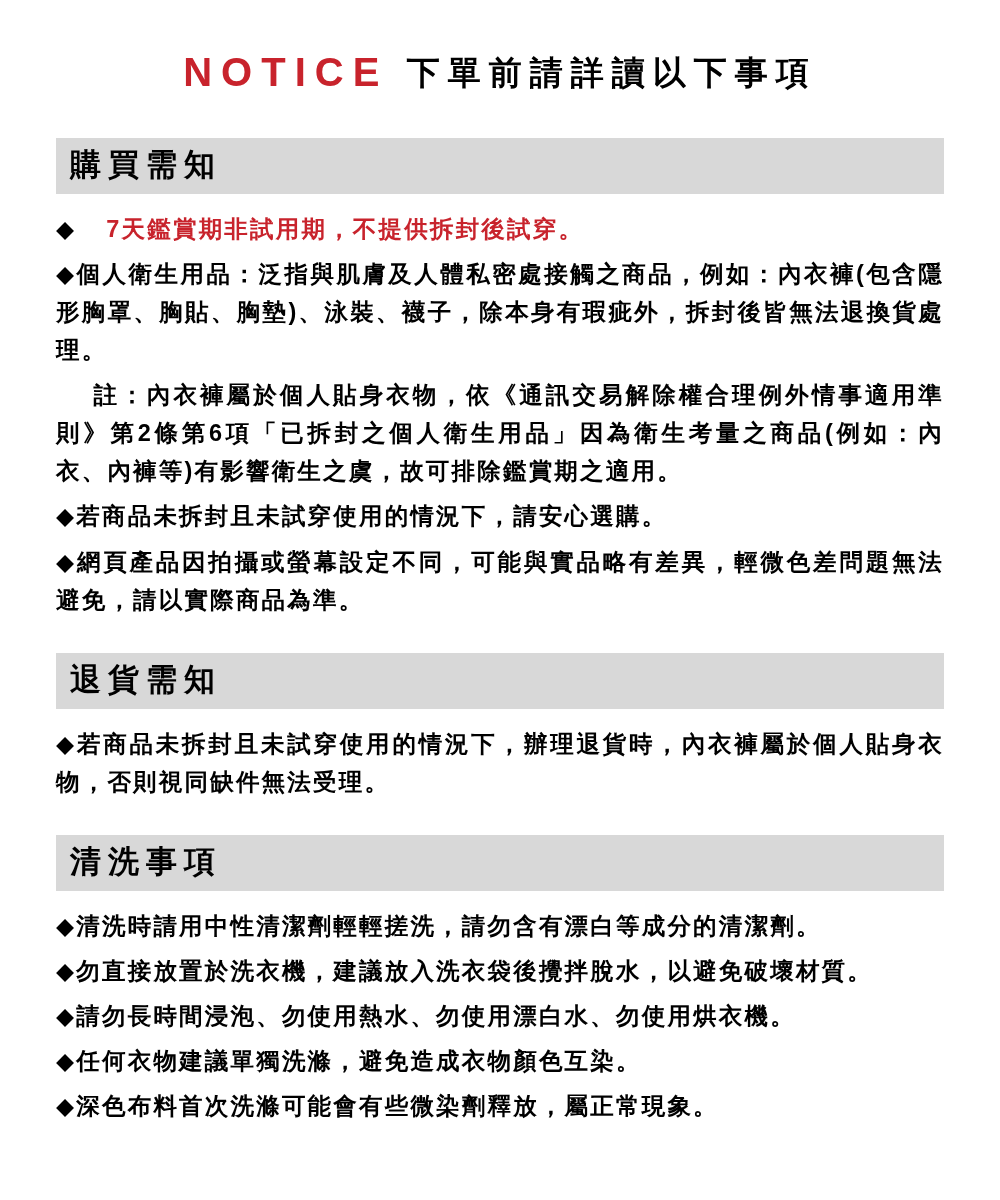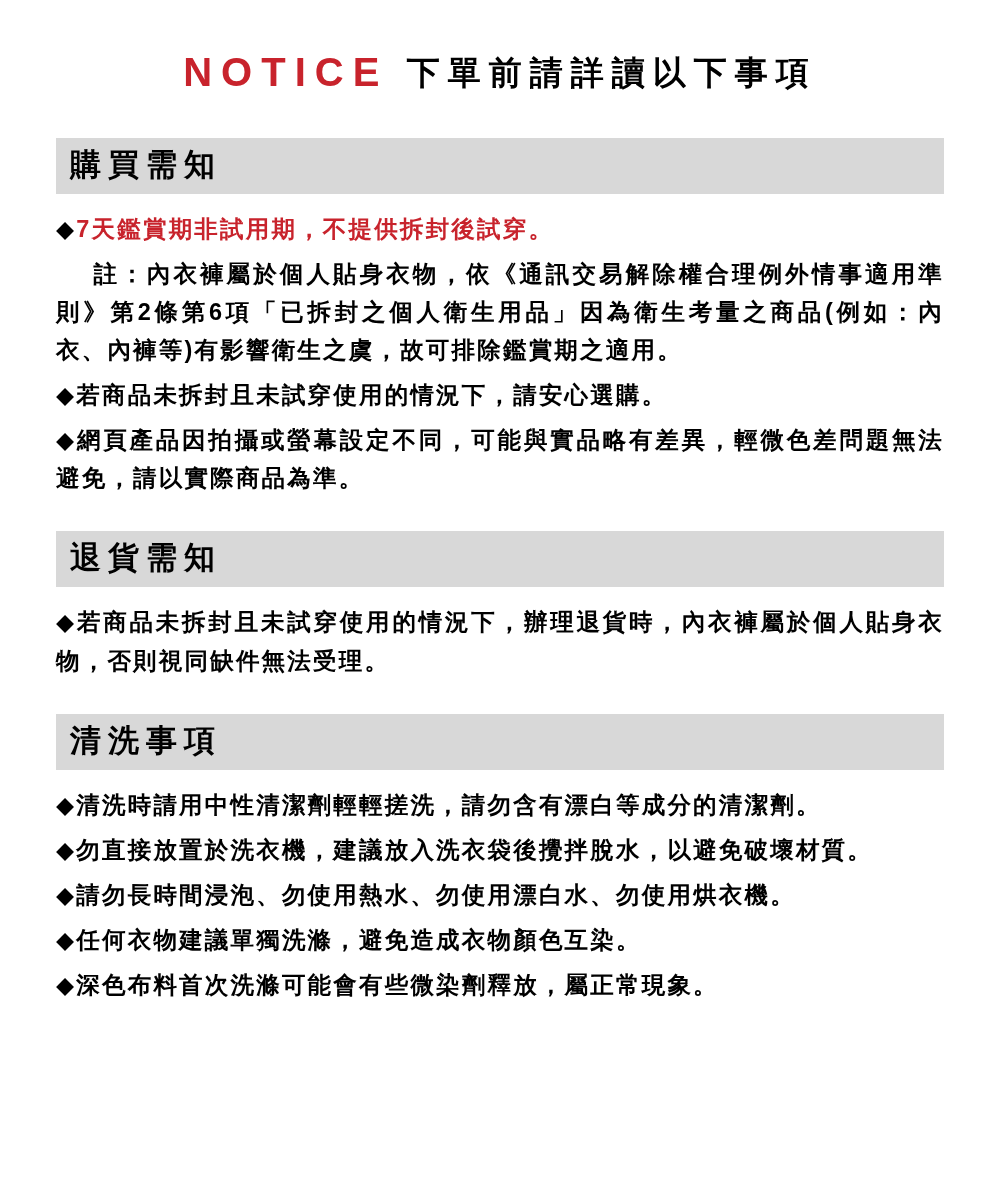--- a/index.html
+++ b/index.html
@@ -54,38 +54,39 @@
   }
   .item {
     font-size: 23.5px;
     font-weight: 700;
     line-height: 1.62;
     letter-spacing: 2.2px;
     text-align: justify;
     margin: 7px 0;
   }
   .item .marker { color: var(--text); }
-  .item.red-item .txt { color: var(--accent-red); }
+  .item.red-item .txt { color: var(--accent-red); margin-left: 30px; }
   .item.note { text-indent: 1.6em; }
 </style>
 </head>
 <body>
 
 <div class="page">
 
   <header class="title-row">
     <span class="notice-en">NOTICE</span>
     <span class="notice-zh">下單前請詳讀以下事項</span>
   </header>
 
   <section class="section">
     <h2 class="section-header">
       <span>購買需知</span>
     </h2>
     <p class="item red-item"><span class="marker">◆</span><span class="txt">7天鑑賞期非試用期，不提供拆封後試穿。</span></p>
+    <p class="item"><span class="marker">◆</span><span class="txt">個人衛生用品：泛指與肌膚及人體私密處接觸之商品，例如：內衣褲(包含隱形胸罩、胸貼、胸墊)、泳裝、襪子，除本身有瑕疵外，拆封後皆無法退換貨處理。</span></p>
     <p class="item note"><span class="txt">註：內衣褲屬於個人貼身衣物，依《通訊交易解除權合理例外情事適用準則》第2條第6項「已拆封之個人衛生用品」因為衛生考量之商品(例如：內衣、內褲等)有影響衛生之虞，故可排除鑑賞期之適用。</span></p>
     <p class="item"><span class="marker">◆</span><span class="txt">若商品未拆封且未試穿使用的情況下，請安心選購。</span></p>
     <p class="item"><span class="marker">◆</span><span class="txt">網頁產品因拍攝或螢幕設定不同，可能與實品略有差異，輕微色差問題無法避免，請以實際商品為準。</span></p>
   </section>
 
   <section class="section">
     <h2 class="section-header">
       <span>退貨需知</span>
     </h2>
     <p class="item"><span class="marker">◆</span><span class="txt">若商品未拆封且未試穿使用的情況下，辦理退貨時，內衣褲屬於個人貼身衣物，否則視同缺件無法受理。</span></p>

